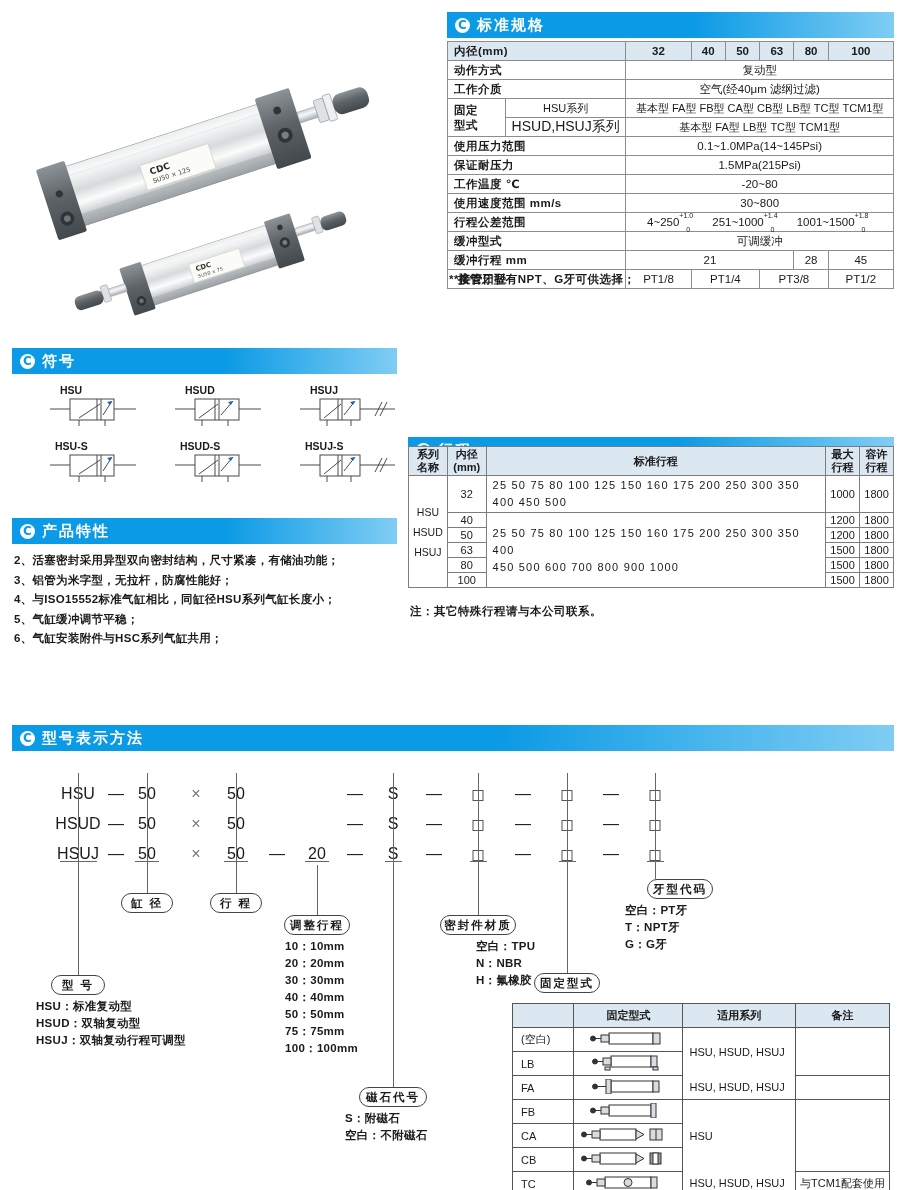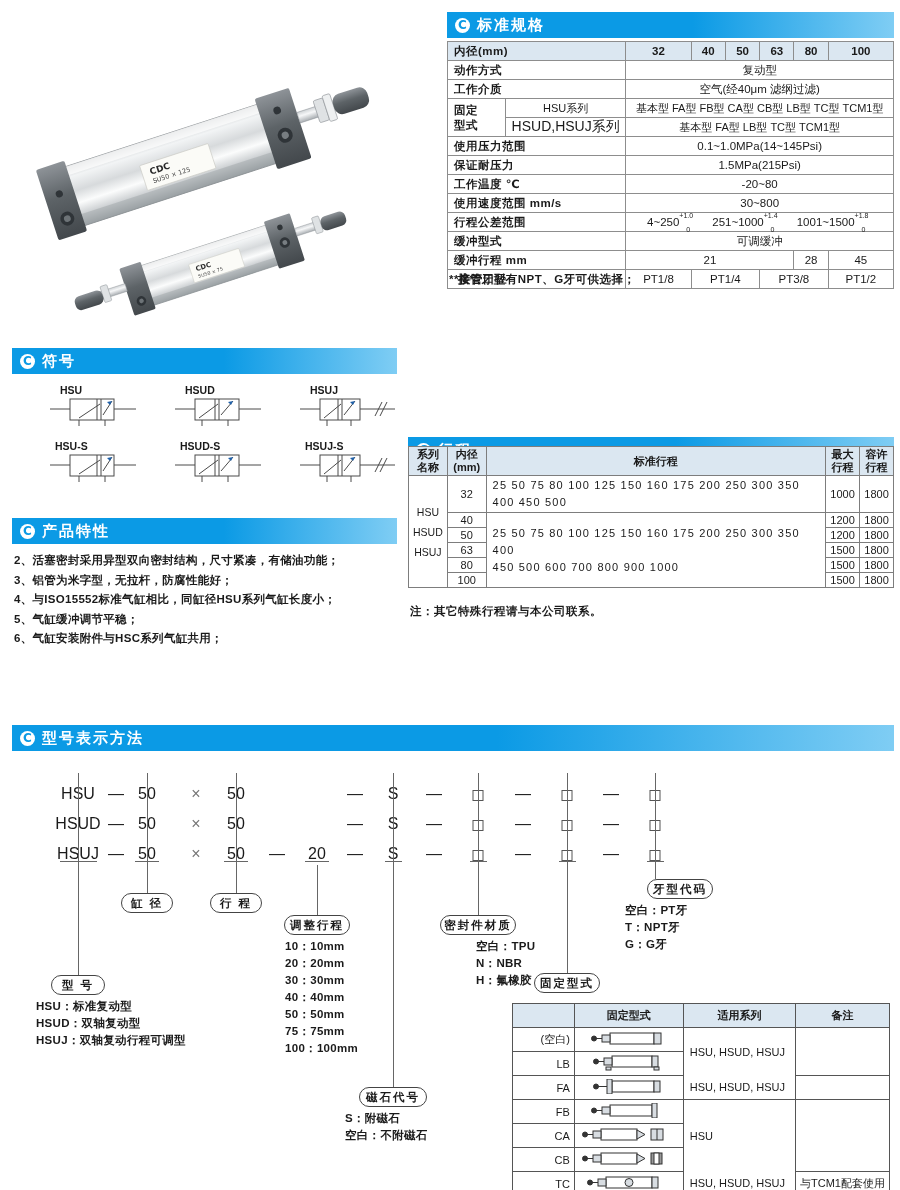--- a/index.html
+++ b/index.html
@@ -44,21 +44,21 @@
   .uline{position:absolute;height:1px;background:#666;}
   .bubble{position:absolute;border:1px solid #444;border-radius:11px;
           font-size:11.5px;font-weight:bold;text-align:center;line-height:18px;
           height:18px;background:#fff;letter-spacing:2px;transform:translateX(-50%);}
   .legend{position:absolute;font-size:11.5px;line-height:17px;font-weight:bold;letter-spacing:.3px;}
 
   
   .mount{font-size:11px;width:100%;}
   .mount td{border-bottom:1px solid #555;border-right:1px solid #555;padding:1px 4px;
             text-align:center;height:21px;}
-  .mount td.first{border-left:1px solid #555;text-align:right;padding-left:24px;}
+  .mount td.first{border-left:1px solid #555;text-align:left;padding-left:8px;}
   .mount tr.hdr td{background:#dbe7f1;font-weight:bold;border-top:1px solid #555;}
   .mount td.sr{text-align:left;padding-left:6px;white-space:nowrap;}
   .mount td.nb{text-align:left;padding-left:4px;white-space:nowrap;}
   .nobb{border-bottom:none !important;}
 </style>
 </head>
 <body>
 
 <div class="abs" style="left:20px;top:18px;width:415px;height:310px;">
   <svg width="415" height="310" viewBox="0 0 415 310">

